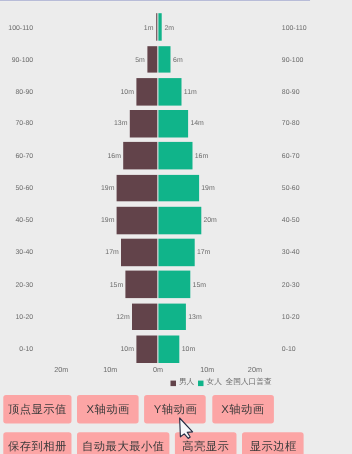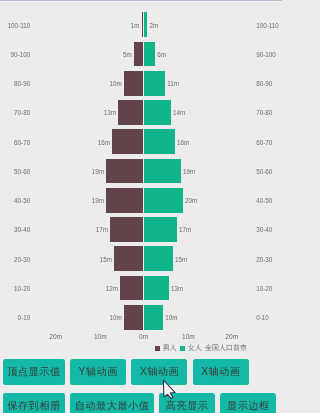--- a/index.html
+++ b/index.html
@@ -33,21 +33,21 @@
   
   .legend{position:absolute;left:0;top:342px;width:247px;height:12px;
     display:flex;align-items:center;justify-content:flex-end;gap:3.2px;}
   .lg-item{display:flex;align-items:center;gap:3.0px;}
   .sw{width:5px;height:5px;display:block;}
   .lg-text{font-size:7px;color:#6a6a6a;line-height:12px;}
 
   
   .btnpanel{position:absolute;left:0;top:358.5px;width:282px;}
   .btnrow{display:flex;gap:5.4px;padding:0 0 0 2.7px;margin-bottom:7.8px;}
-  .btn{background:#14b8a6;border-radius:2.5px;height:26.3px;
+  .btn{background:#fca5a5;border-radius:2.5px;height:26.3px;
     display:flex;align-items:center;justify-content:center;
     font-size:10.3px;color:#3a3a3a;padding:0 4.1px;min-width:55.9px;
     box-sizing:border-box;white-space:nowrap;flex:0 0 auto;letter-spacing:0.4px;
     text-indent:0.4px;}
 
   
   .cursor{position:absolute;left:161.5px;top:378.9px;}
 </style>
 </head>
 <body>
@@ -158,22 +158,22 @@
       </div>
       <div class="lg-item">
         <span class="sw" style="background: rgb(16, 180, 138);"></span>
         <span class="lg-text">女人</span>
       </div>
       <span class="lg-text">全国人口普查</span>
     </div>
   <div class="btnpanel">
     <div class="btnrow" id="btnrow1">
         <div class="btn">顶点显示值</div>
+        <div class="btn">X轴动画</div>
         <div class="btn">Y轴动画</div>
-        <div class="btn">X轴动画</div>
         <div class="btn">X轴动画</div>
       </div>
     <div class="btnrow" id="btnrow2">
         <div class="btn">保存到相册</div>
         <div class="btn">自动最大最小值</div>
         <div class="btn">高亮显示</div>
         <div class="btn">显示边框</div>
       </div>
   </div>
   <svg class="cursor" width="18" height="24" viewBox="0 0 18 24">

